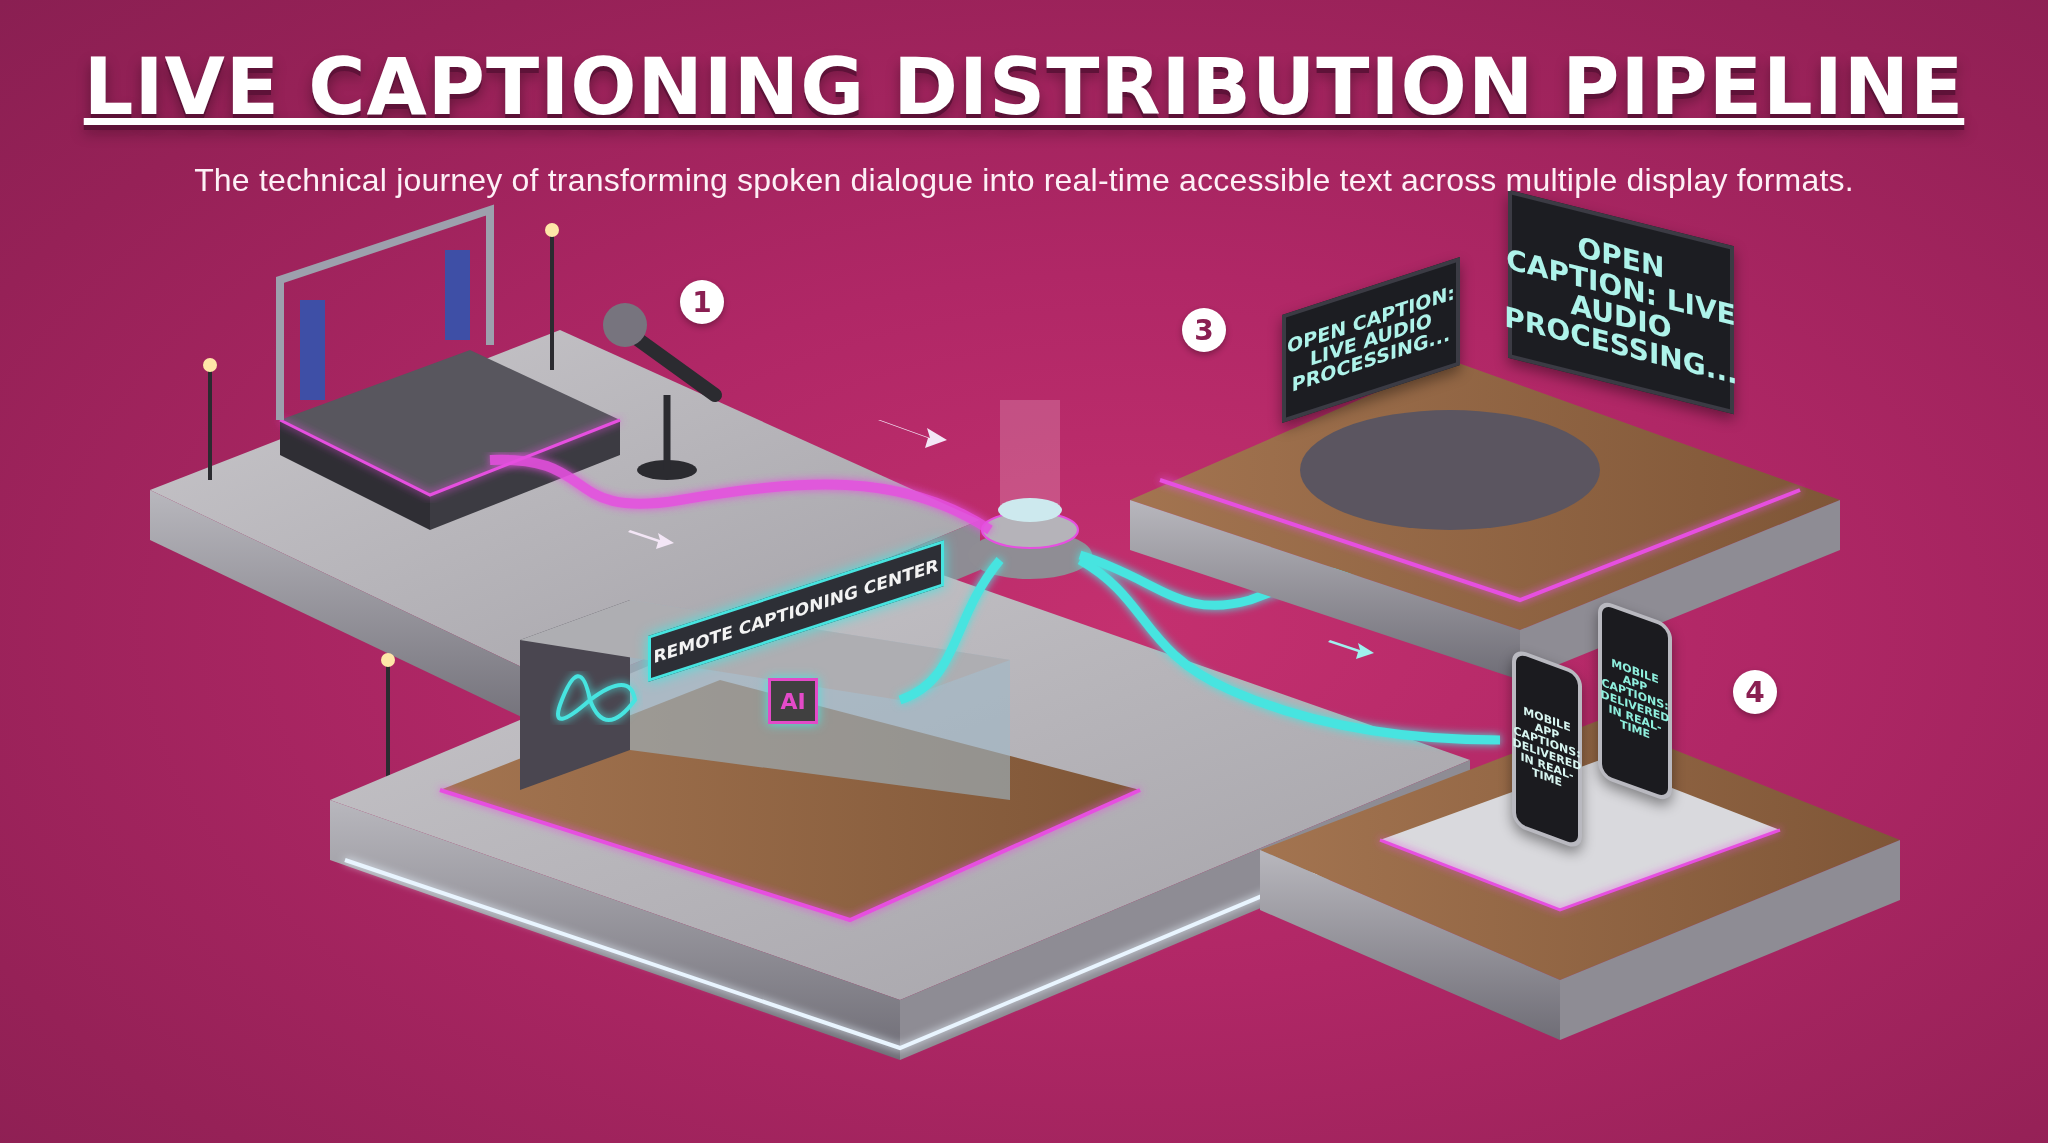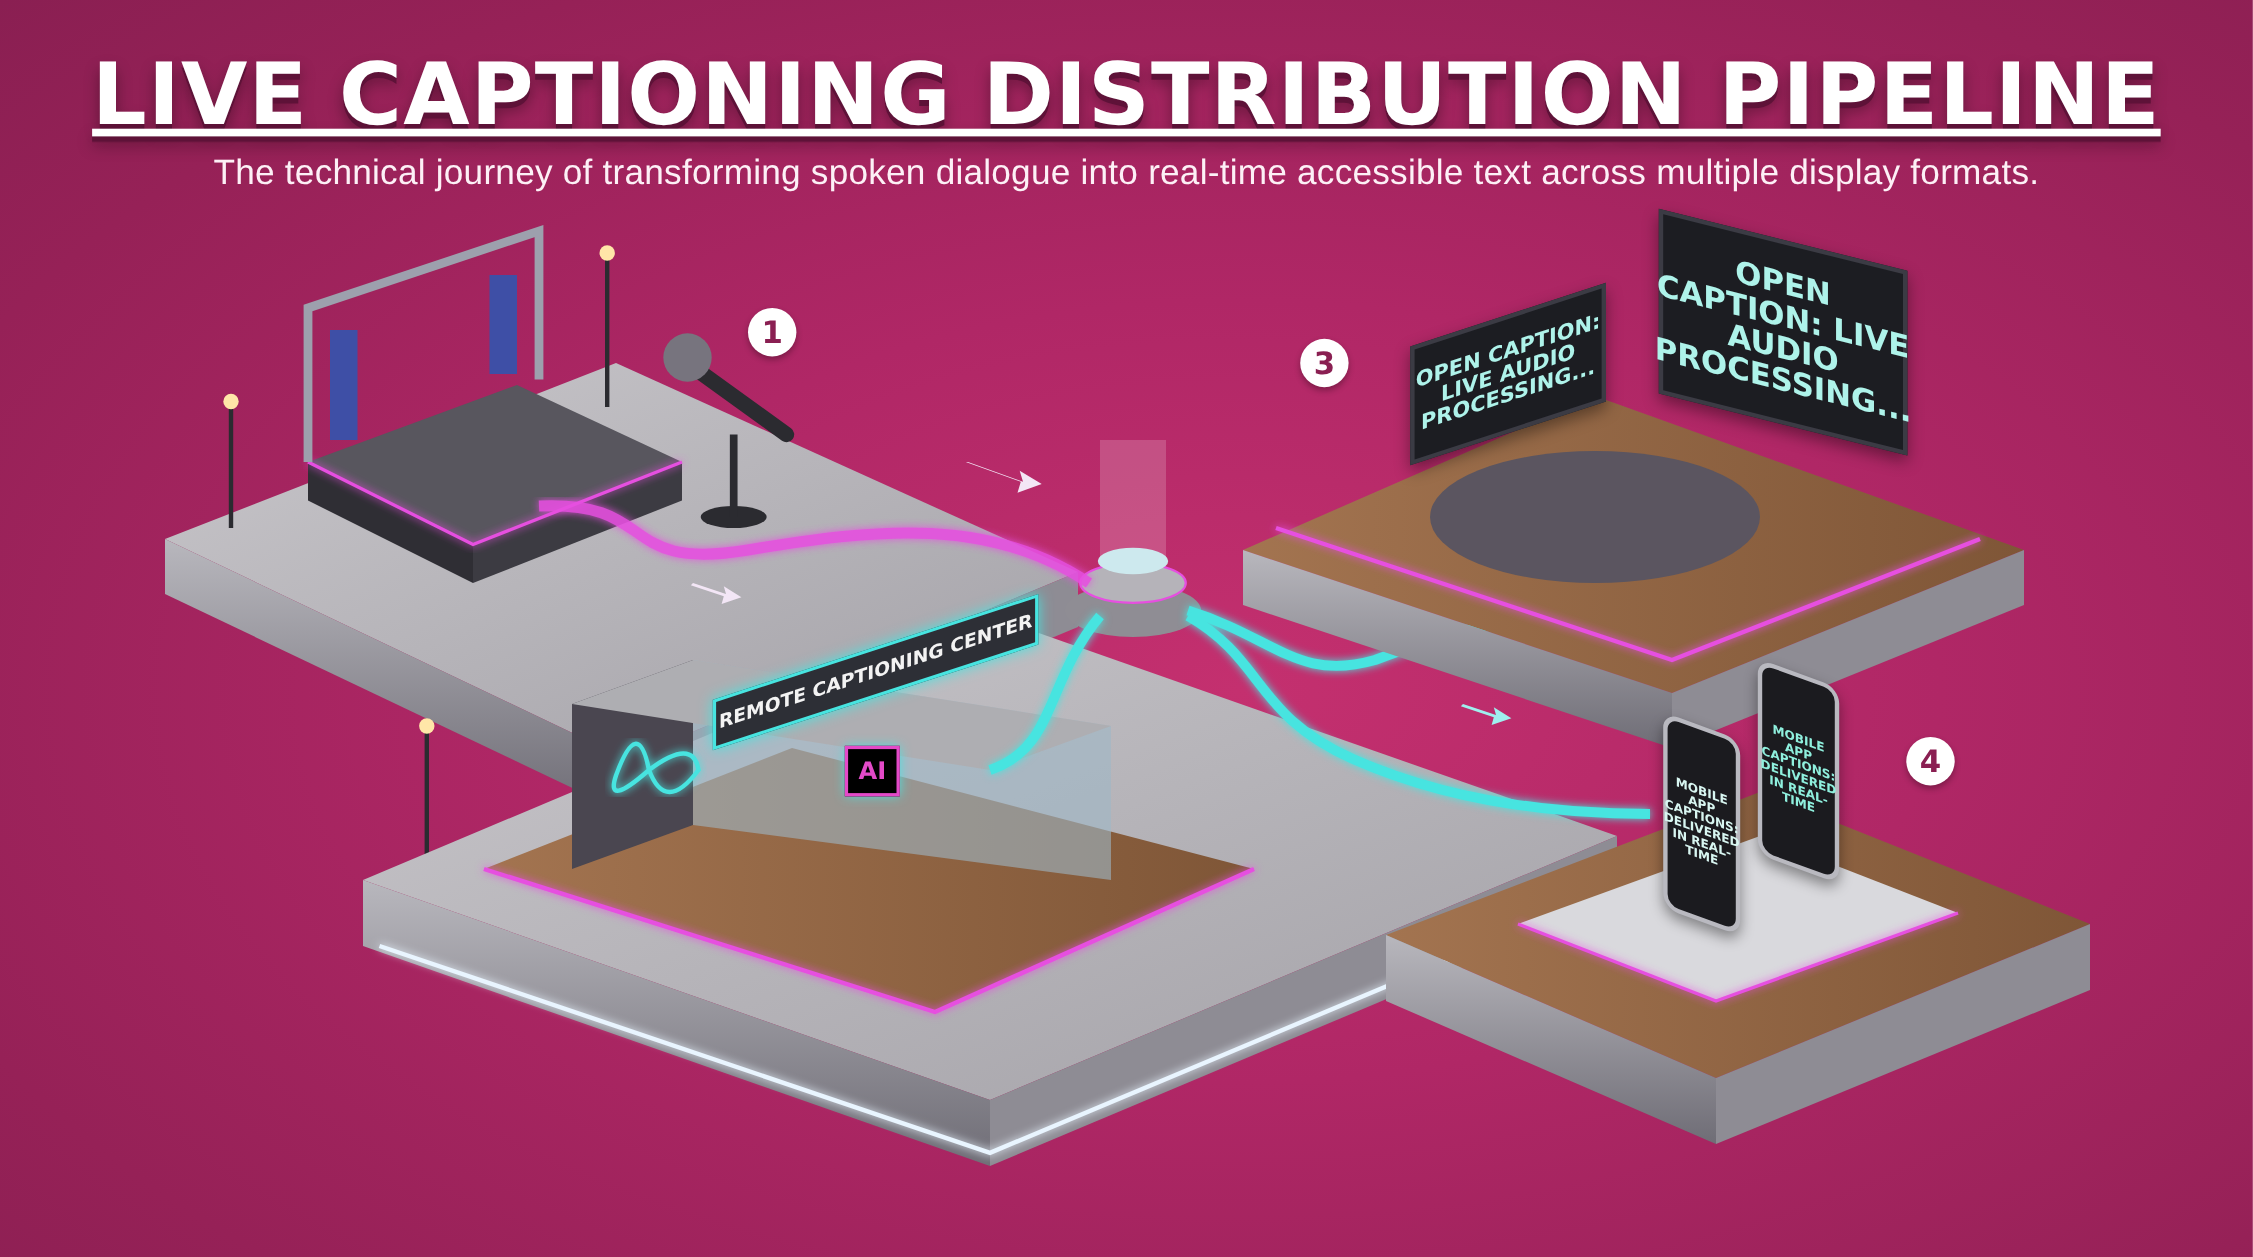--- a/index.html
+++ b/index.html
@@ -9,21 +9,21 @@
       font-family: "Liberation Sans", sans-serif;
     }
     .header { position: absolute; left: 0; top: 0; width: 2048px; text-align: center; z-index: 5; }
     .title {
       margin: 0; padding-top: 48px; color: #ffffff; font-family: "DejaVu Sans", sans-serif;
       font-weight: bold; font-size: 78px; letter-spacing: 1px; line-height: 1;
       text-shadow: 0 5px 0 #5e1238, 0 8px 14px rgba(0,0,0,0.35);
       text-decoration: underline;
     }
     .subtitle {
-      margin: 12px 0 0 0; color: #fdf0f6; font-family: "Liberation Sans", sans-serif;
+      margin: 36px 0 0 0; color: #fdf0f6; font-family: "Liberation Sans", sans-serif;
       font-size: 32px; letter-spacing: 0.2px;
     }
     svg.scene { position: absolute; left: 0; top: 0; }
     .marker {
       position: absolute; width: 44px; height: 44px; border-radius: 50%;
       background: #fff; color: #8a1f52; font-weight: bold; font-size: 28px;
       font-family: "DejaVu Sans", sans-serif;
       display: flex; align-items: center; justify-content: center;
       box-shadow: 0 3px 6px rgba(0,0,0,0.3); z-index: 6;
     }
@@ -40,21 +40,21 @@
       position: absolute; left: 648px; top: 588px; width: 290px; height: 40px;
       background: #2d2f36; color: #f3f3f3; font-family: "DejaVu Sans", sans-serif; font-weight: bold;
       font-size: 17px; display: flex; align-items: center; justify-content: center;
       border: 3px solid #47e4e0; box-shadow: 0 0 12px #47e4e0; transform: skewY(-18deg); z-index: 4;
     }
     .ai-chip {
       position: absolute; left: 768px; top: 678px; width: 44px; height: 40px;
       border: 3px solid #e34ac8; color: #e34ac8; font-weight: bold; font-size: 22px;
       font-family: "DejaVu Sans", sans-serif;
       display: flex; align-items: center; justify-content: center;
-      box-shadow: 0 0 10px #47e4e0; background: #000000; z-index: 4;
+      box-shadow: 0 0 10px #47e4e0; background: #404040; z-index: 4;
     }
     .phone {
       position: absolute; background: #1b1b1f; color: #d8f6f1; border: 4px solid #b9b9c0;
       border-radius: 14px; font-family: "DejaVu Sans", sans-serif; font-weight: bold;
       text-align: center; display: flex; align-items: center; justify-content: center;
       line-height: 1.05; z-index: 4; box-shadow: 0 6px 12px rgba(0,0,0,0.4);
     }
     .phone-left { left: 1512px; top: 660px; width: 62px; height: 170px; font-size: 11px; transform: skewY(20deg); }
     .phone-right { left: 1598px; top: 612px; width: 66px; height: 170px; font-size: 11px; transform: skewY(20deg); color: #8ff0de; }
     .phone span { display: block; padding: 0 3px; }

